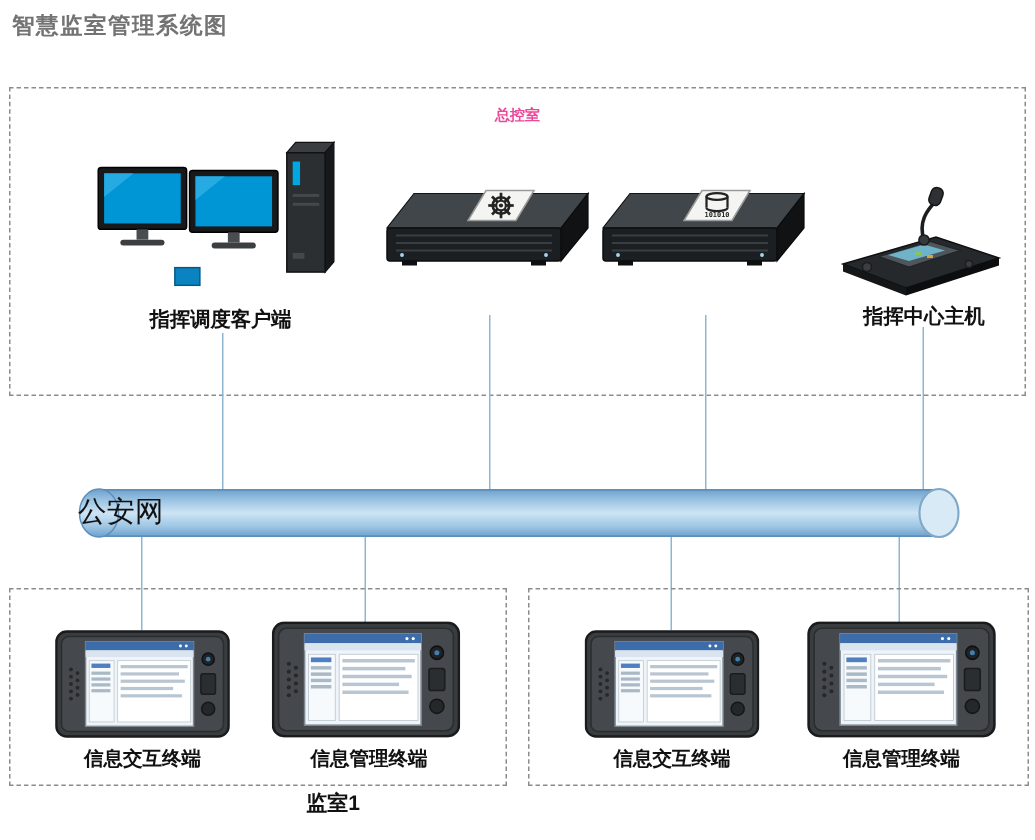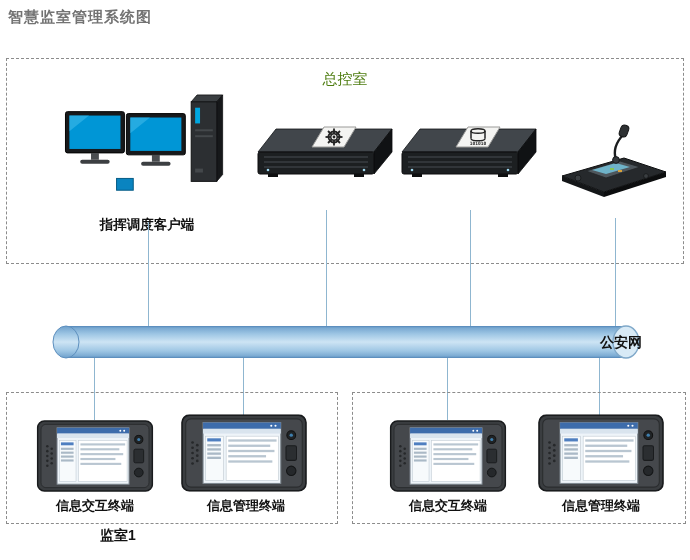--- a/index.html
+++ b/index.html
@@ -3,28 +3,28 @@
 <meta charset="utf-8">
 <style>
   html,body{margin:0;padding:0;background:#ffffff;}
   #canvas{
     position:relative;width:690px;height:560px;background:#ffffff;
     font-family:"Liberation Sans","DejaVu Sans",sans-serif;overflow:hidden;
   }
   .abs{position:absolute;}
   .title{left:8px;top:8px;font-size:15px;font-weight:bold;color:#737373;letter-spacing:1px;}
   .dashed-box{border:1px dashed #8c8c8c;background:transparent;}
-  .group-label{text-align:center;font-size:15px;font-weight:normal;color:#4d7c0f;}
+  .group-label{text-align:center;font-size:10px;font-weight:bold;color:#ec4899;}
   .dev-label{text-align:center;font-size:13.5px;font-weight:bold;color:#111;white-space:nowrap;}
   .term-label{text-align:center;font-size:13px;font-weight:bold;color:#111;white-space:nowrap;}
-  .room-label{text-align:left;font-size:14px;font-weight:bold;color:#111;}
+  .room-label{text-align:right;font-size:14px;font-weight:bold;color:#111;}
   .vline{width:1px;background:#8fb6d0;}
   .pipe-wrap{left:52px;top:324px;width:590px;height:36px;}
-  .pipe-label{left:0;top:0;width:100%;height:36px;line-height:36px;text-align:right;
-    font-size:14px;font-weight:bold;color:#111;}
+  .pipe-label{left:0;top:0;width:100%;height:36px;line-height:36px;text-align:left;
+    font-size:19px;font-weight:normal;color:#111;}
   svg{display:block;}
   .hidden-defs{position:absolute;width:0;height:0;overflow:hidden;}
 </style>
 </head>
 <body>
 
 <svg class="hidden-defs" aria-hidden="true">
   <defs>
     <linearGradient id="pg" x1="0" y1="0" x2="0" y2="1">
       <stop offset="0" stop-color="#6d9fcb"></stop>
@@ -157,33 +157,34 @@
 <div id="canvas">
 
   <div class="abs title">智慧监室管理系统图</div>
 
   <div class="abs dashed-box" style="left:6px;top:58px;width:676px;height:204px;"></div>
   <div class="abs group-label" style="left:0;top:70px;width:690px;">总控室</div>
 
   <svg class="abs" style="left:62px;top:92px;" width="170" height="110" viewBox="0 0 170 112">
       <use href="#sym-client"></use>
     </svg>
-  <div class="abs dev-label" style="left:66px;top:204px;width:162px;margin-top:12px;">指挥调度客户端</div>
+  <div class="abs dev-label" style="left:66px;top:204px;width:162px;">指挥调度客户端</div>
 
   <svg class="abs" style="left:256px;top:116px;" width="140" height="72" viewBox="0 0 140 72">
       <use href="#sym-server-gear"></use>
     </svg>
 
   <svg class="abs" style="left:400px;top:116px;" width="140" height="72" viewBox="0 0 140 72">
       <use href="#sym-server-db"></use>
     </svg>
 
   <svg class="abs" style="left:558px;top:120px;" width="112" height="78" viewBox="0 0 112 78">
       <use href="#sym-host"></use>
     </svg>
+  <div class="abs dev-label" style="left:554px;top:202px;width:124px;">指挥中心主机</div>
 
   <div class="abs vline" style="left:148px;top:222px;height:104px;"></div>
   <div class="abs vline" style="left:326px;top:210px;height:116px;"></div>
   <div class="abs vline" style="left:470px;top:210px;height:116px;"></div>
   <div class="abs vline" style="left:615px;top:218px;height:108px;"></div>
 
   <div class="abs pipe-wrap">
     <svg width="590" height="36" viewBox="0 0 590 36">
       <rect x="14" y="2" width="560" height="32" fill="url(#pg)"></rect>
       <line x1="14" y1="2.6" x2="574" y2="2.6" stroke="#5d8fbe" stroke-width="1.2"></line>

